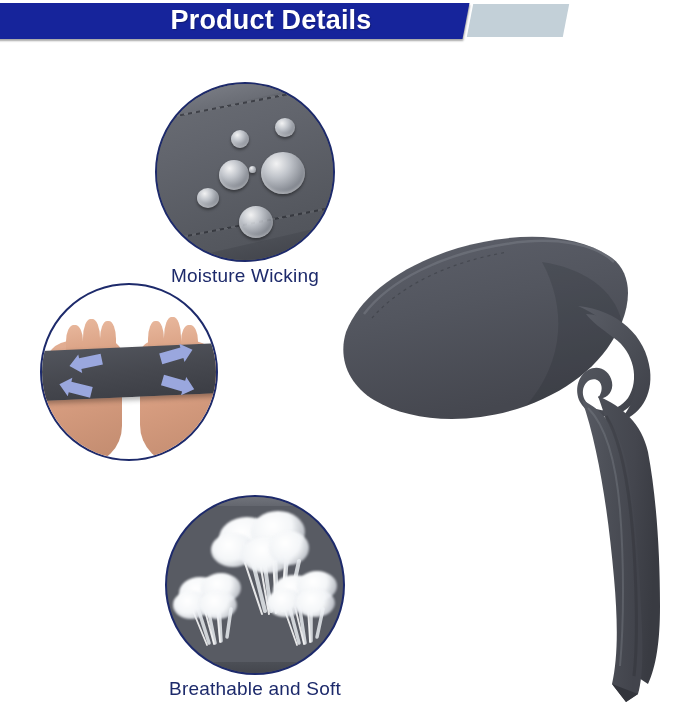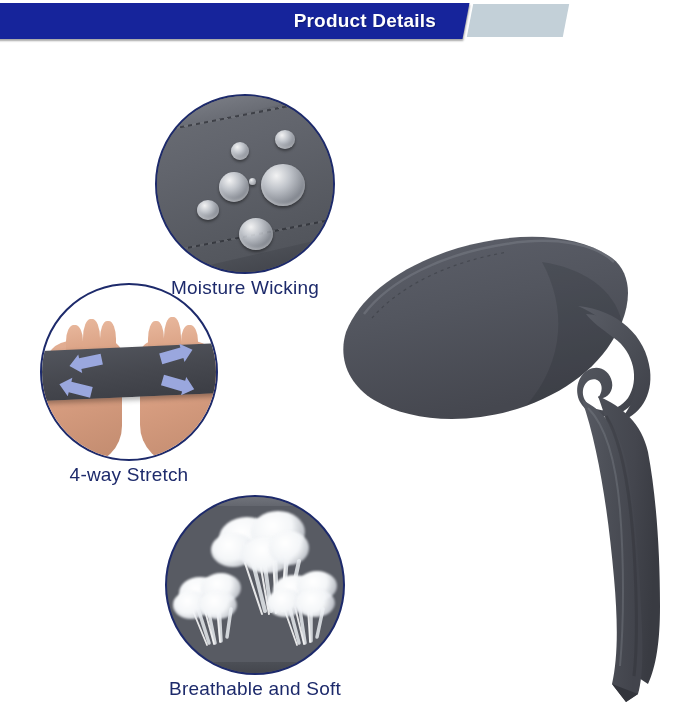--- a/index.html
+++ b/index.html
@@ -30,24 +30,24 @@
     box-shadow: 1px 2px 2px rgba(0,0,0,0.35);
   }
   .header-title {
     position: absolute;
     left: 106px;
     top: 4px;
     width: 330px;
     height: 24px;
     line-height: 33px;
     color: #ffffff;
-    font-size: 19px;
+    font-size: 27px;
     font-weight: bold;
     letter-spacing: 0.2px;
-    text-align: right;
+    text-align: center;
     white-space: nowrap;
     text-shadow: 1px 1px 1px rgba(0,0,0,0.25);
   }
   .header-accent {
     position: absolute;
     left: 470px;
     top: 4px;
     width: 96px;
     height: 33px;
     background: #c3d0d8;
@@ -71,21 +71,21 @@
     left: 50%;
     transform: translateX(-50%);
     white-space: nowrap;
     color: #1d2a6b;
     font-size: 19px;
     font-weight: normal;
     letter-spacing: 0.2px;
   }
 
   
-  #feature-moisture { left: 155px; top: 94px; width: 180px; height: 205px; }
+  #feature-moisture { left: 155px; top: 82px; width: 180px; height: 205px; }
   #feature-moisture .feature-circle { width: 180px; height: 180px; }
   #feature-moisture .feature-label { top: 183px; }
 
   .fabric-bg {
     position: absolute;
     inset: -10%;
     background:
       linear-gradient(160deg, #6e7178 0%, #62656d 35%, #55585f 70%, #4a4d54 100%);
   }
   .fabric-seam {
@@ -221,21 +221,20 @@
         <svg width="36" height="22" viewBox="0 0 36 22">
           <path d="M2 17 L24 17 L24 21 L35 11.5 L24 2 L24 6 L2 6 Z" fill="#9aa7de" transform="rotate(-16 18 11)"></path>
         </svg>
       </div>
       <div class="arrow" style="position:absolute;left:118px;top:88px;">
         <svg width="36" height="22" viewBox="0 0 36 22">
           <path d="M2 17 L24 17 L24 21 L35 11.5 L24 2 L24 6 L2 6 Z" fill="#9aa7de" transform="rotate(16 18 11)"></path>
         </svg>
       </div>
     </div>
-    <div class="feature-label">4-way Stretch</div>
   </div>
 
   <div class="feature" id="feature-breathable">
     <div class="feature-circle">
       <div class="fabric-edge" style="left:-10%;top:-4%;width:130%;height:16px;background:linear-gradient(180deg,#7a7d85,#63666e);"></div>
       <div class="fabric-edge" style="left:-10%;bottom:-4%;width:130%;height:18px;background:linear-gradient(180deg,#4c4f56,#3f4148);"></div>
 
       <div class="puff-group" style="left:40px;top:14px;width:104px;height:118px;">
         <svg width="104" height="118" viewBox="0 0 104 118">
           <g opacity="0.95">

